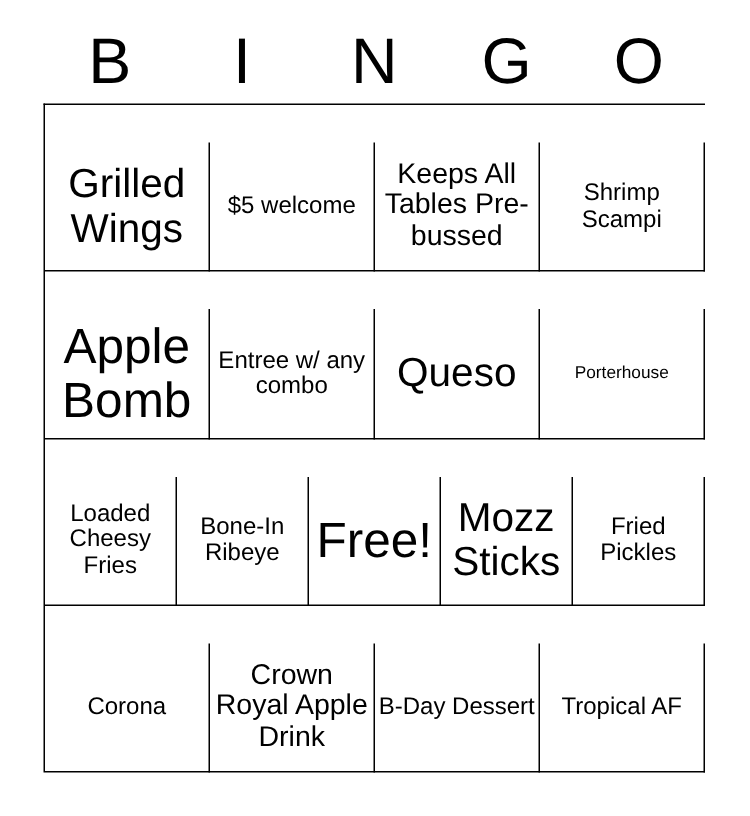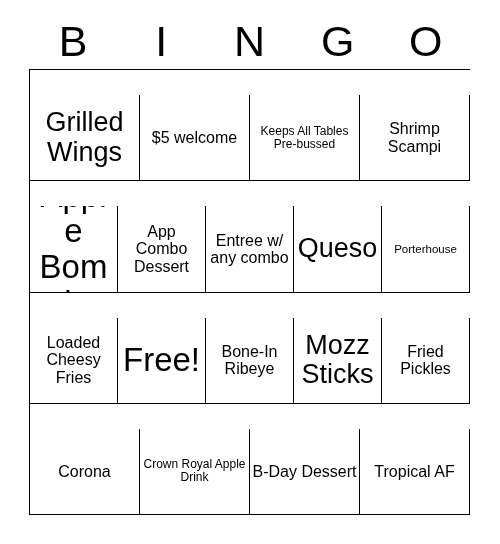--- a/index.html
+++ b/index.html
@@ -86,21 +86,21 @@
     word-wrap: break-word;
     overflow-wrap: break-word;
     hyphens: none;
   }
 
   
   .sz-xl  { font-size: 33px; }
   .sz-lg  { font-size: 27px; }
   .sz-md  { font-size: 16px; }
   .sz-sm  { font-size: 17px; }
-  .sz-xs  { font-size: 12px; }
+  .sz-xs  { font-size: 19px; }
   .sz-xxs { font-size: 11.5px; }
 </style>
 </head>
 <body>
 
 <div class="card">
 
   <div class="bingo-header">
     <div class="letter">B</div>
     <div class="letter">I</div>
@@ -124,42 +124,39 @@
       <div class="cell">
           <span class="cell-text sz-md">Shrimp Scampi</span>
         </div>
     </div>
 
     <div class="row">
       <div class="cell">
           <span class="cell-text sz-xl">Apple Bomb</span>
         </div>
       <div class="cell">
-          <span class="cell-text sz-md">App Combo Dessert</span>
-        </div>
-      <div class="cell">
           <span class="cell-text sz-md">Entree w/ any combo</span>
         </div>
       <div class="cell">
           <span class="cell-text sz-lg">Queso</span>
         </div>
       <div class="cell">
           <span class="cell-text sz-xxs">Porterhouse</span>
         </div>
     </div>
 
     <div class="row">
       <div class="cell">
           <span class="cell-text sz-md">Loaded Cheesy Fries</span>
         </div>
       <div class="cell">
-          <span class="cell-text sz-xl">Free!</span>
+          <span class="cell-text sz-md">Bone-In Ribeye</span>
         </div>
       <div class="cell">
-          <span class="cell-text sz-md">Bone-In Ribeye</span>
+          <span class="cell-text sz-xl">Free!</span>
         </div>
       <div class="cell">
           <span class="cell-text sz-lg">Mozz Sticks</span>
         </div>
       <div class="cell">
           <span class="cell-text sz-md">Fried Pickles</span>
         </div>
     </div>
 
     <div class="row">

